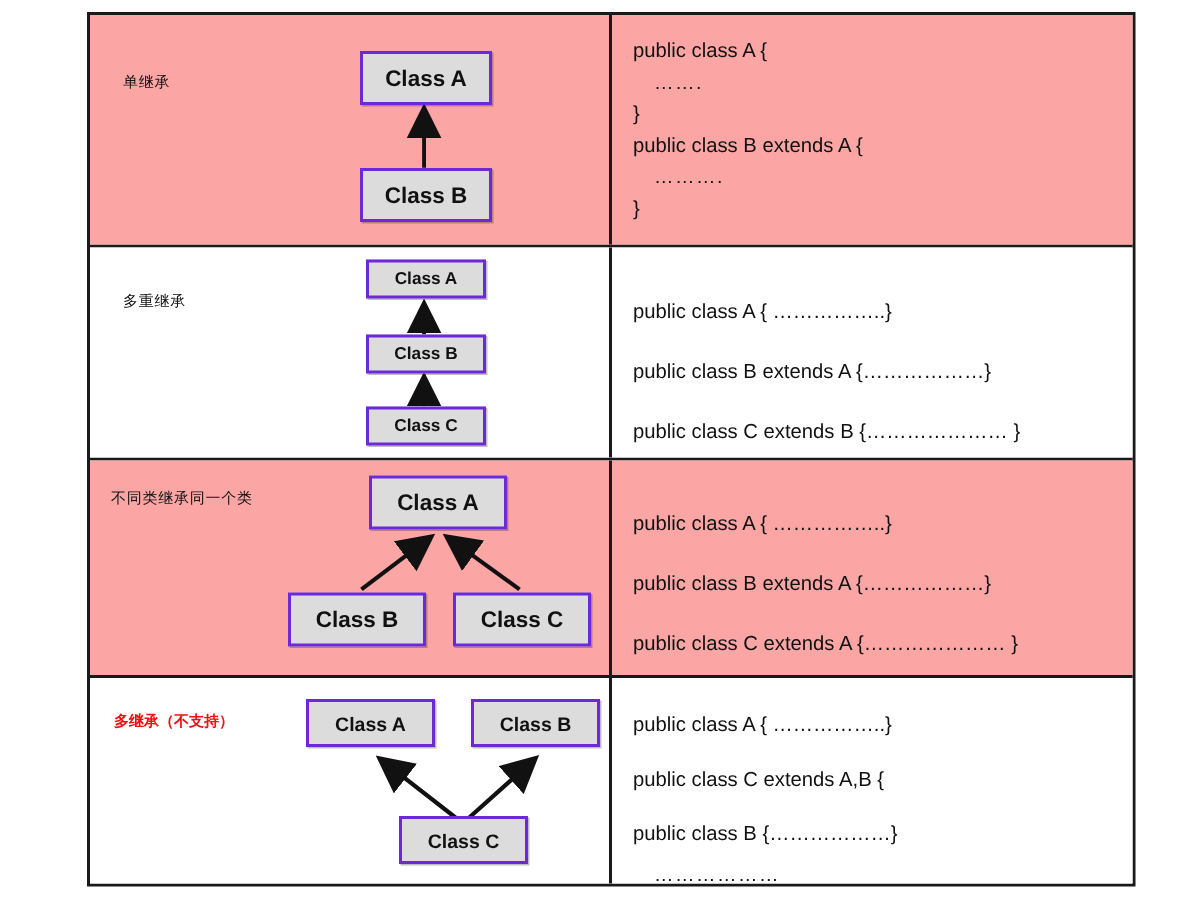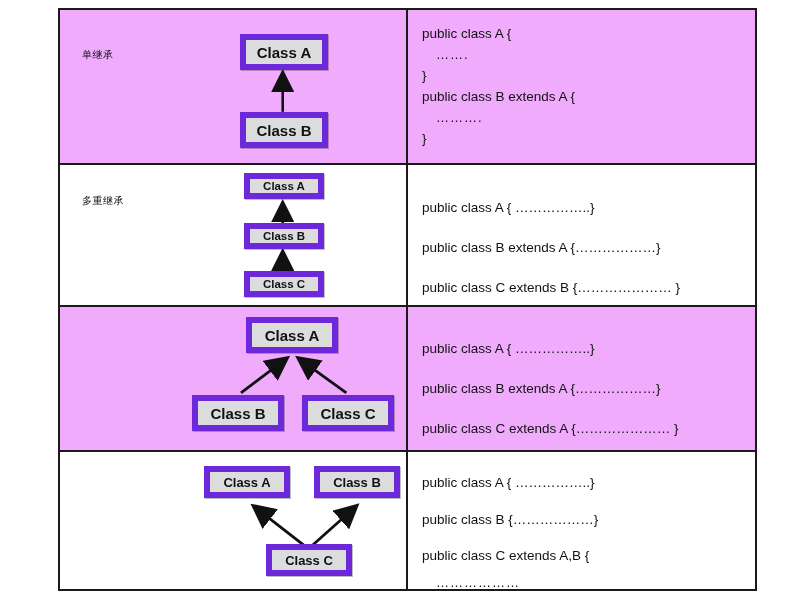--- a/index.html
+++ b/index.html
@@ -27,21 +27,21 @@
     display: flex;
     box-sizing: border-box;
     border-bottom: 2px solid #1a1a1a;
   }
   .row:last-child { border-bottom: none; }
   .row-1 { height: 155px; }
   .row-2 { height: 142px; }
   .row-3 { height: 145px; }
   .row-4 { height: 137px; }
 
-  .bg-gray { background: #f0abfc; }
+  .bg-gray { background: #fca5a5; }
   .bg-white { background: #ffffff; }
 
   .cell-diagram {
     position: relative;
     width: 348px;
     box-sizing: border-box;
     border-right: 2px solid #1a1a1a;
     overflow: hidden;
   }
   .cell-code {
@@ -58,21 +58,21 @@
     color: #111111;
     white-space: nowrap;
     letter-spacing: 0.5px;
   }
   .cat-label.red { color: #ee1111; font-weight: bold; letter-spacing: 0px;}
 
   
   .cbox {
     position: absolute;
     box-sizing: border-box;
-    border: 6px solid #6d28d9;
+    border: 2px solid #6d28d9;
     background: #dcdcdc;
     display: flex;
     align-items: center;
     justify-content: center;
     font-weight: bold;
     color: #111111;
     box-shadow: 1px 1px 0 rgba(0,0,0,0.25);
   }
   .cbox.lg { font-size: 15px; }
   .cbox.md { font-size: 13px; }
@@ -169,20 +169,21 @@
       <div class="code-block code-spaced" style="left:14px; top:23px;">
         <div class="code-line">public class A { ……………..}</div>
         <div class="code-line">public class B <span class="kw">extends</span> A {………………}</div>
         <div class="code-line">public class C <span class="kw">extends</span>  B {………………… }</div>
       </div>
     </div>
   </div>
 
   <div class="row row-3">
     <div class="cell-diagram bg-gray">
+      <div class="cat-label" style="left:14px; top:18px;">不同类继承同一个类</div>
       <svg class="arrows" viewBox="0 0 348 143">
         <defs>
           <marker id="ah3" markerWidth="9" markerHeight="9" refX="7" refY="4.5" orient="auto">
             <path d="M0,0 L9,4.5 L0,9 z" fill="#111111"></path>
           </marker>
         </defs>
         <line x1="182" y1="86" x2="227" y2="52" stroke="#111111" stroke-width="2.8" marker-end="url(#ah3)"></line>
         <line x1="288" y1="86" x2="241" y2="52" stroke="#111111" stroke-width="2.8" marker-end="url(#ah3)"></line>
       </svg>
       <div class="cbox lg" style="left:186px; top:10px; width:92px; height:36px;">
@@ -199,20 +200,21 @@
       <div class="code-block code-spaced" style="left:14px; top:22px;">
         <div class="code-line">public class A { ……………..}</div>
         <div class="code-line">public class B <span class="kw">extends</span> A {………………}</div>
         <div class="code-line">public class C <span class="kw">extends</span> A {………………… }</div>
       </div>
     </div>
   </div>
 
   <div class="row row-4">
     <div class="cell-diagram bg-white">
+      <div class="cat-label red" style="left:16px; top:22px;">多继承（不支持）</div>
       <svg class="arrows" viewBox="0 0 348 135">
         <defs>
           <marker id="ah4" markerWidth="9" markerHeight="9" refX="7" refY="4.5" orient="auto">
             <path d="M0,0 L9,4.5 L0,9 z" fill="#111111"></path>
           </marker>
         </defs>
         <line x1="250" y1="96" x2="196" y2="54" stroke="#111111" stroke-width="2.8" marker-end="url(#ah4)"></line>
         <line x1="250" y1="96" x2="297" y2="54" stroke="#111111" stroke-width="2.8" marker-end="url(#ah4)"></line>
       </svg>
       <div class="cbox md" style="left:144px; top:14px; width:86px; height:32px;">
@@ -221,21 +223,21 @@
       <div class="cbox md" style="left:254px; top:14px; width:86px; height:32px;">
         <span>Class B</span>
       </div>
       <div class="cbox md" style="left:206px; top:92px; width:86px; height:32px;">
         <span>Class C</span>
       </div>
     </div>
     <div class="cell-code bg-white">
       <div class="code-block" style="left:14px; top:12px;">
         <div class="code-line" style="line-height:38px;">public class A { ……………..}</div>
+        <div class="code-line" style="line-height:36px;">public class C <span class="kw">extends</span>  A,B {</div>
         <div class="code-line" style="line-height:36px;">public class B {………………}</div>
-        <div class="code-line" style="line-height:36px;">public class C <span class="kw">extends</span>  A,B {</div>
         <div class="code-line dots indent" style="line-height:18px;">………………</div>
 
       </div>
     </div>
   </div>
 
 </div>
 
 </body></html>

